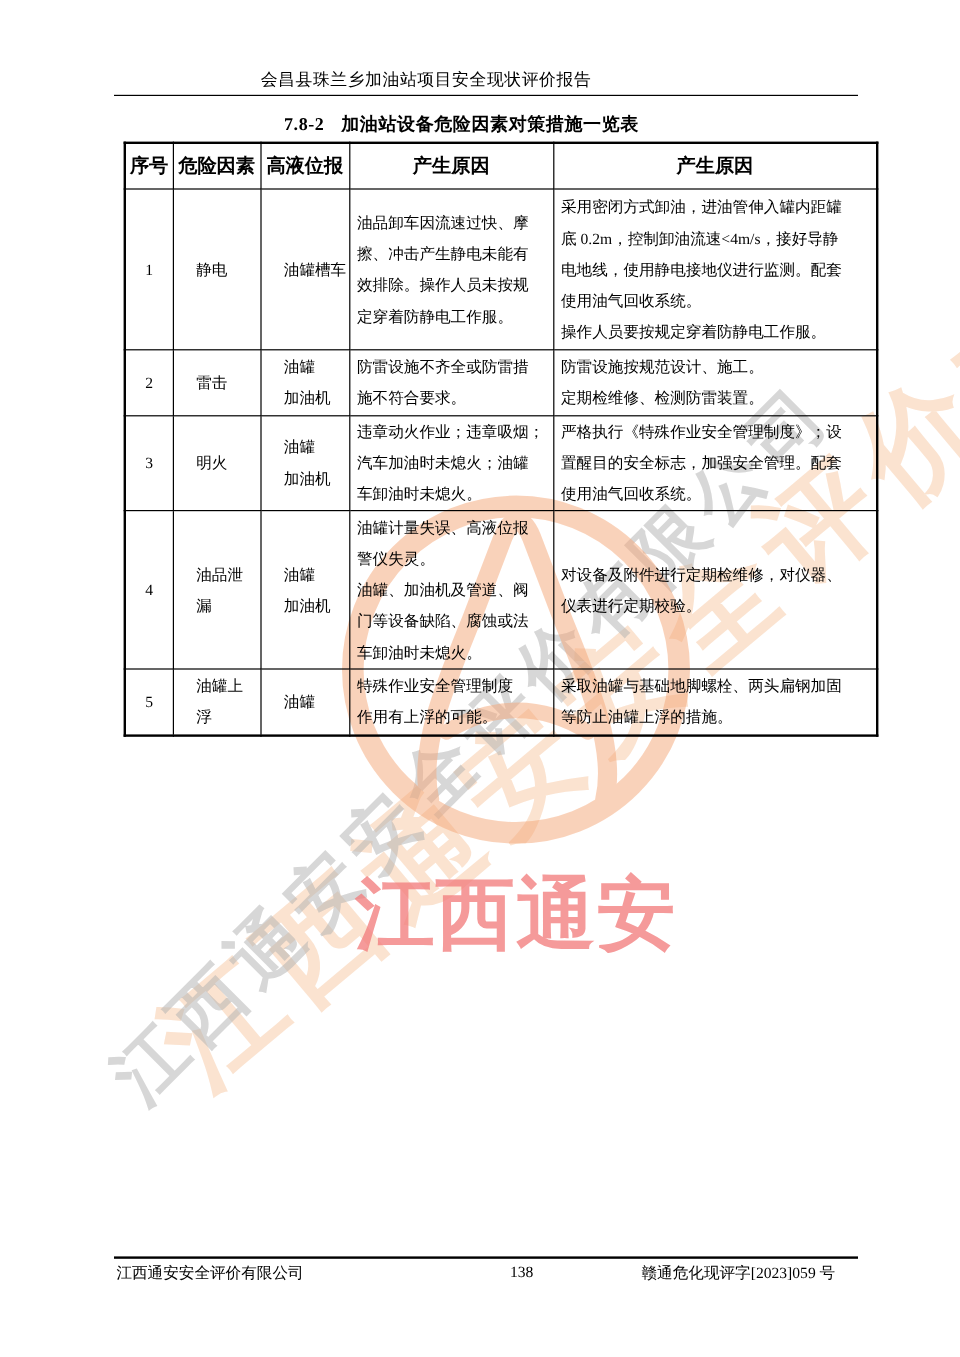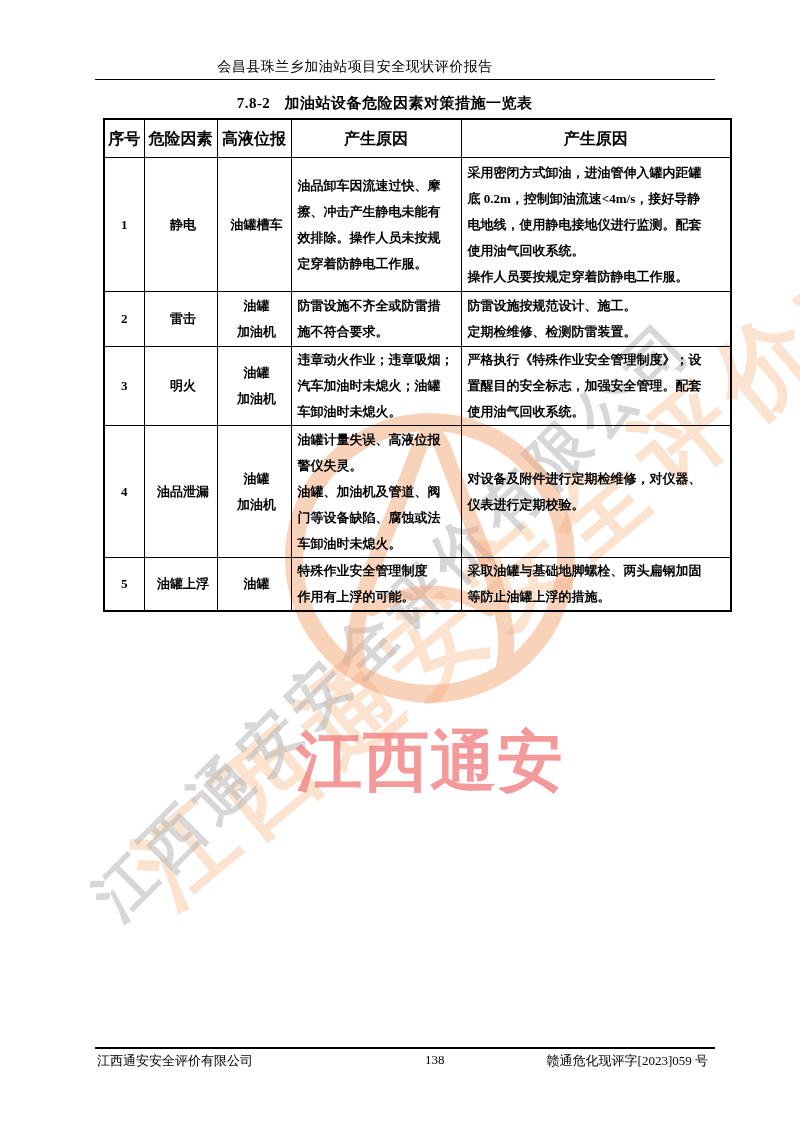--- a/index.html
+++ b/index.html
@@ -50,33 +50,33 @@
     font-size:15px; font-weight:bold; letter-spacing:0.5px;
   }
   .table-caption .cap-no{margin-right:14px;}
   .hazard-table-wrap{position:absolute; left:103px; top:118px;}
   table.hazard{
     border-collapse:collapse; table-layout:fixed; width:627px;
     font-size:13px; line-height:26px;
   }
   table.hazard td,table.hazard th{
     border:1px solid #000; vertical-align:middle;
-    white-space:pre-line; overflow:hidden; font-weight:bold;
+    white-space:pre-line; overflow:hidden; font-weight:normal;
   }
   table.hazard{border:2px solid #000;}
   tr.hdr th{height:35px; font-weight:bold; font-size:16px; text-align:center; white-space:nowrap;}
   tr.r1 td{height:131px;} tr.r2 td{height:51px;} tr.r3 td{height:74px;margin-top:12px;}
   tr.r4 td{height:129px;} tr.r5 td{height:50px;}
   td.c-no{text-align:center;}
-  td.c-factor,td.c-loc{text-align:center; padding-left:7px; padding-right:2px;}
+  td.c-factor,td.c-loc{text-align:left; padding-left:19px; padding-right:2px;}
   td.c-cause,td.c-meas{text-align:left; padding:0 6px;}
   .page-footer-rule{position:absolute; top:1047px; left:95px; width:620px; border-top:2px solid #000;}
   .footer-left{position:absolute; top:1052px; left:97px; font-size:13px;}
   .footer-page{position:absolute; top:1052px; left:425px; font-size:13px;text-align:center;}
-  .footer-right{position:absolute; top:1052px; right:92px; font-size:13px;padding-left:40px;}
+  .footer-right{position:absolute; top:1052px; right:104px; font-size:13px;padding-left:40px;}
 </style>
 </head>
 <body>
 
 <div class="page">
 
   <div class="wm wm-peach-diagonal">江西通安安全评价有限公司</div>
   <div class="wm wm-gray-diagonal">江西通安安全评价有限公司</div>
 
   <svg class="wm wm-logo" viewBox="0 0 400 400" xmlns="http://www.w3.org/2000/svg">

